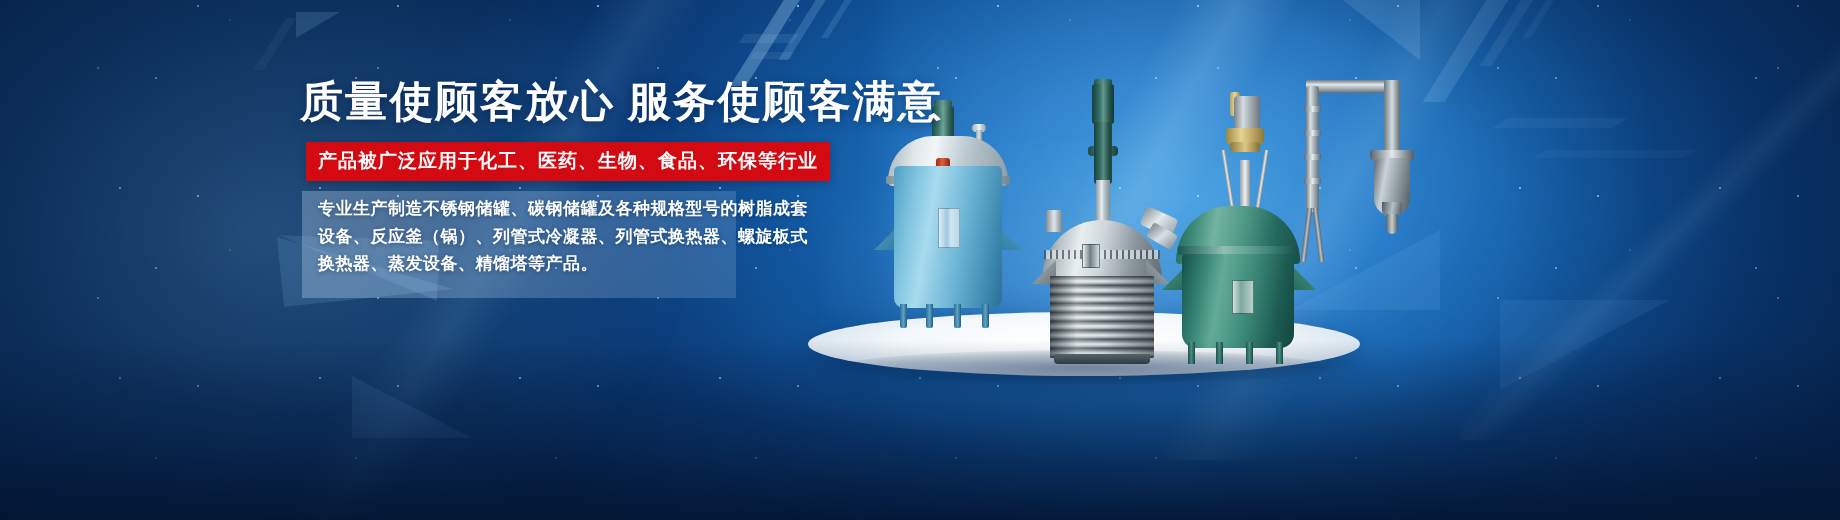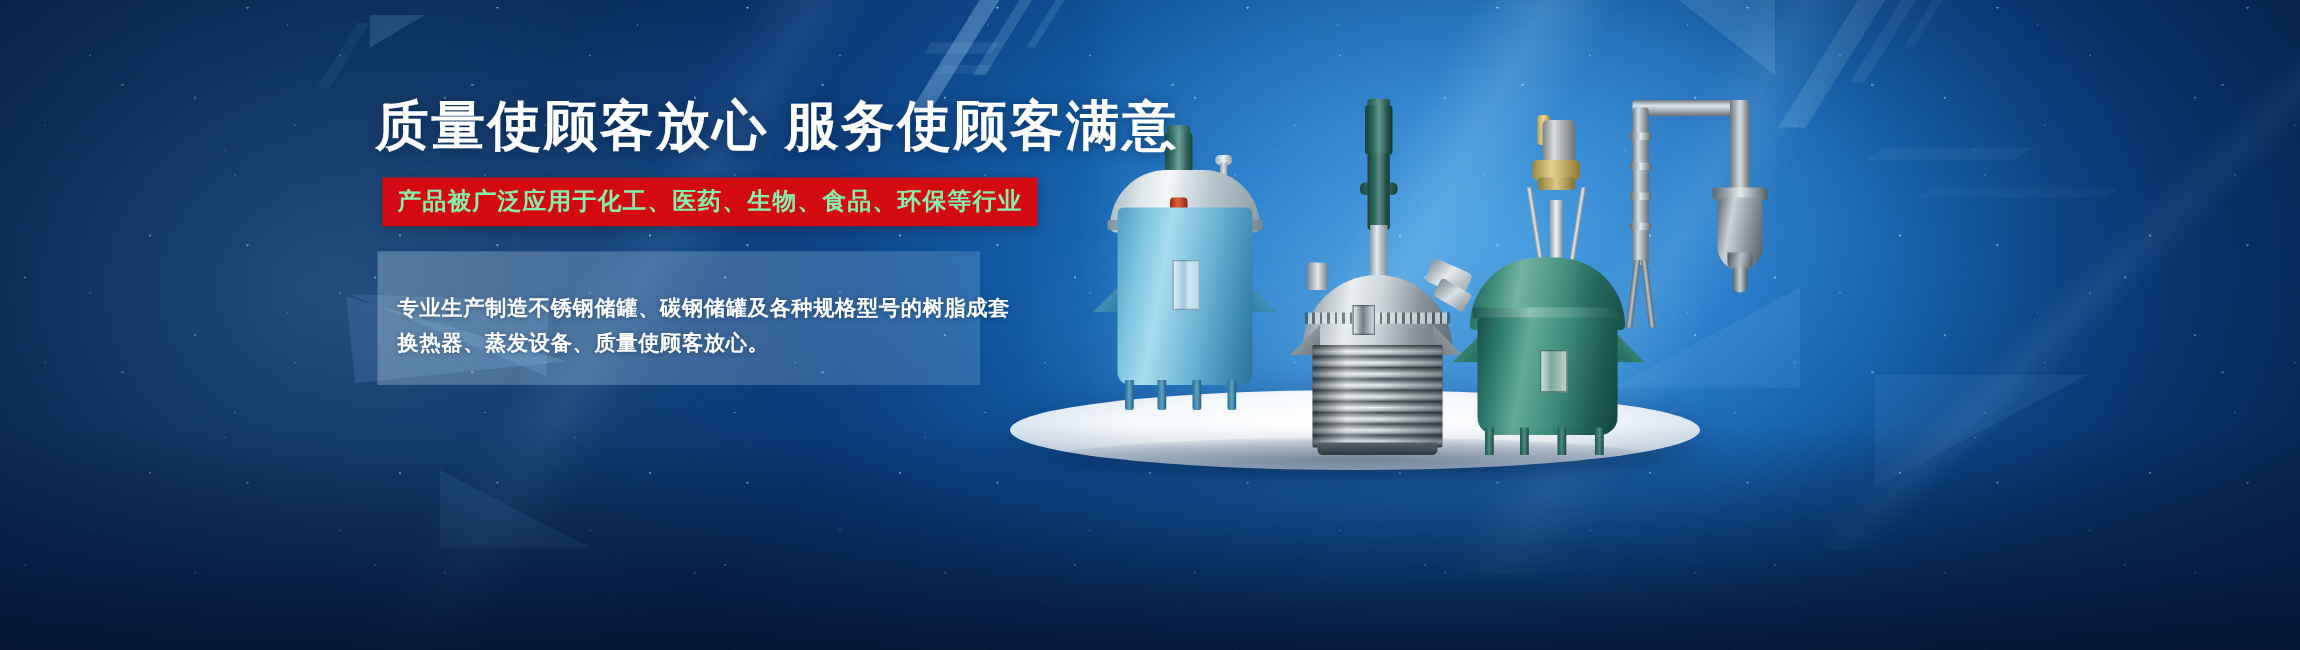--- a/index.html
+++ b/index.html
@@ -132,35 +132,35 @@
     line-height:1.12;
     white-space:nowrap;
     text-shadow:0 2px 10px rgba(2,28,66,.55);
   }
 
   .red-ribbon{
     display:inline-block;
     margin-top:16px;
     margin-left:6px;
     background:#d40a12;
-    color:#86efac;
+    color:#ffffff;
     font-size:19px;
     font-weight:bold;
     letter-spacing:1px;
     padding:6px 12px 7px 12px;
     white-space:nowrap;
     box-shadow:0 2px 8px rgba(0,0,0,.25);
   }
 
   .desc-panel{
-    margin-top:20px;
+    margin-top:10px;
     margin-left:2px;
-    width:482px;
+    width:434px;
     background:linear-gradient(100deg, rgba(205,228,248,.30) 0%, rgba(185,218,245,.26) 55%, rgba(170,210,242,.20) 100%);
-    padding:32px 18px 20px 16px;
+    padding:4px 18px 20px 16px;
     box-sizing:border-box;
   }
   .desc-line{
     color:#ffffff;
     font-size:17px;
     font-weight:bold;
     line-height:1.62;
     letter-spacing:.5px;
     white-space:nowrap;
     text-shadow:0 1px 4px rgba(3,30,68,.45);
@@ -559,17 +559,18 @@
   <div class="vignette"></div>
   <div class="bottom-dark"></div>
 
   <div class="text-col">
     <div class="headline">质量使顾客放心  服务使顾客满意</div>
 
     <div class="red-ribbon">产品被广泛应用于化工、医药、生物、食品、环保等行业</div>
 
     <div class="desc-panel">
       <div class="desc-line">专业生产制造不锈钢储罐、碳钢储罐及各种规格型号的树脂成套</div>
-      <div class="desc-line">换热器、蒸发设备、质量使顾客放心。</div>
+      <div class="desc-line">设备、反应釜（锅）、列管式冷凝器、列管式换热器、螺旋板式</div>
+      <div class="desc-line">换热器、蒸发设备、精馏塔等产品。</div>
     </div>
   </div>
 
 </div>
 
 </body></html>

